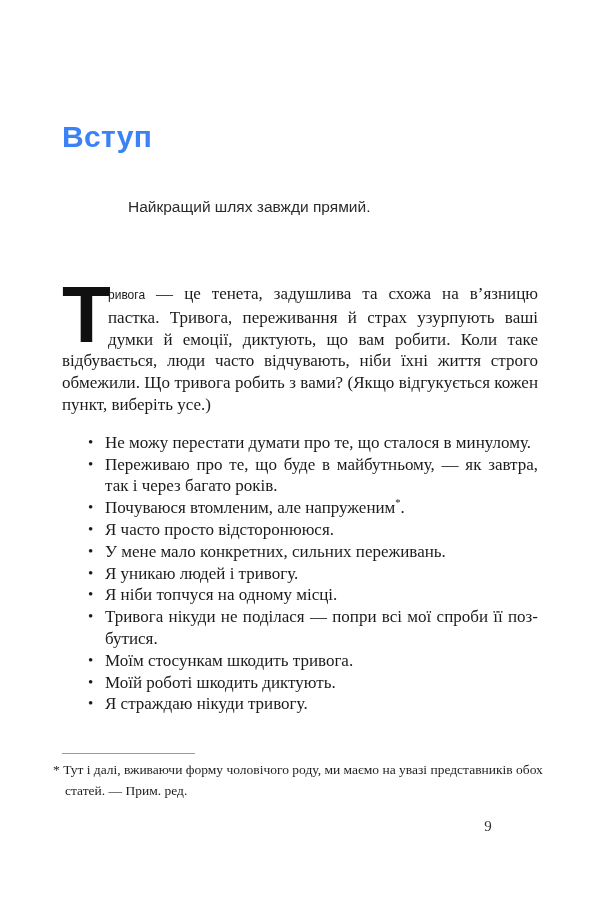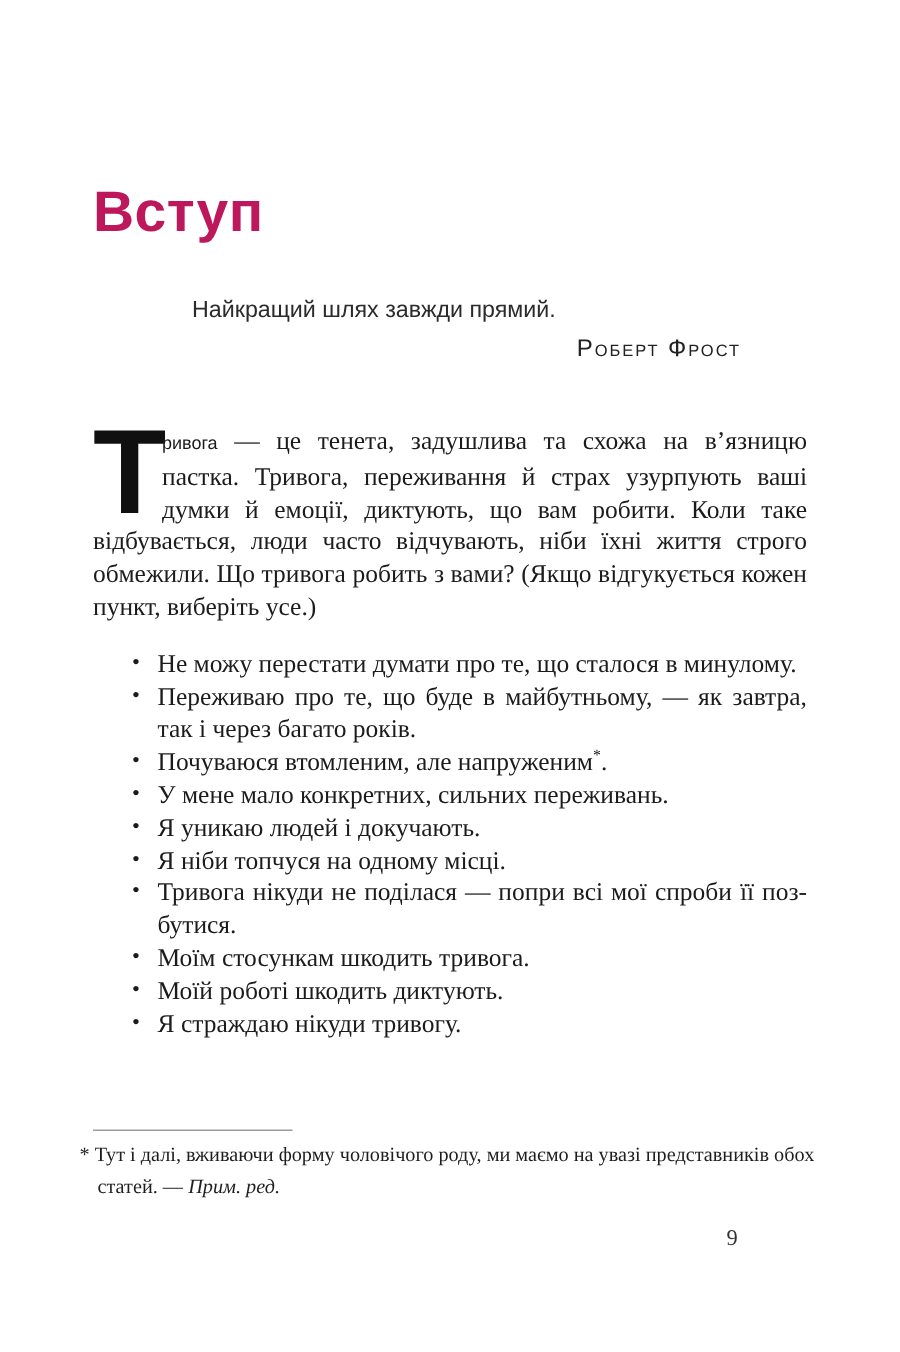--- a/index.html
+++ b/index.html
@@ -16,24 +16,24 @@
     font-family: "Liberation Serif", serif;
     color: #1b1b1b;
   }
 
   .chapter-title {
     position: absolute;
     left: 62px;
     top: 100px;
     font-family: "Liberation Sans", sans-serif;
     font-weight: 700;
-    font-size: 38px;
+    font-size: 30px;
     line-height: 34px;
     letter-spacing: 0.3px;
-    color: #be185d;
+    color: #3b82f6;
   }
 
   .epigraph {
     position: absolute;
     left: 128px;
     top: 197px;
     width: 366px;
     font-family: "Liberation Sans", sans-serif;
     font-size: 15.5px;
     line-height: 19px;
@@ -113,21 +113,20 @@
     left: 53px;
     top: 760px;
     width: 486px;
     font-size: 13.5px;
     line-height: 20.5px;
     color: #1e1e1e;
     padding-left: 12px;
     text-indent: -12px;
   }
   .footnote .source {
-    font-style: italic;
   }
 
   .page-number {
     position: absolute;
     left: 481px;
     top: 818px;
     width: 14px;
     text-align: center;
     font-size: 15px;
     color: #333333;
@@ -135,32 +134,32 @@
 </style>
 </head>
 <body>
 
 <div class="page">
 
   <h1 class="chapter-title">Вступ</h1>
 
   <div class="epigraph">
     <div class="epigraph-text">Найкращий шлях завжди прямий.</div>
-    <div class="epigraph-attr">Роберт Фрост</div>
   </div>
 
   <div class="content">
     <p class="intro"><span class="dropcap">Т</span><span class="lead-word">ривога</span><span> — це тенета, задушлива та схожа на в’язницю пастка. Тривога, переживання й страх узурпують ваші думки й емо­ції, диктують, що вам робити. Коли таке відбувається, люди часто відчувають, ніби їхні життя строго обмежили. Що тривога робить з вами? (Якщо відгукується кожен пункт, виберіть усе.)</span></p>
 
     <ul class="checklist">
         <li>Не можу перестати думати про те, що сталося в минулому.</li>
         <li>Переживаю про те, що буде в майбутньому, — як завтра, так і через багато років.</li>
         <li>Почуваюся втомленим, але напруженим<sup>*</sup>.</li>
+        <li>Я часто просто відсторонююся.</li>
         <li>У мене мало конкретних, сильних переживань.</li>
-        <li>Я уникаю людей і докучають.</li>
+        <li>Я уникаю людей і тривогу.</li>
         <li>Я ніби топчуся на одному місці.</li>
         <li>Тривога нікуди не поділася — попри всі мої спроби її поз­бутися.</li>
         <li>Моїм стосункам шкодить тривога.</li>
         <li>Моїй роботі шкодить диктують.</li>
         <li>Я страждаю нікуди тривогу.</li>
       </ul>
   </div>
 
   <div class="footnote-rule"></div>
 

